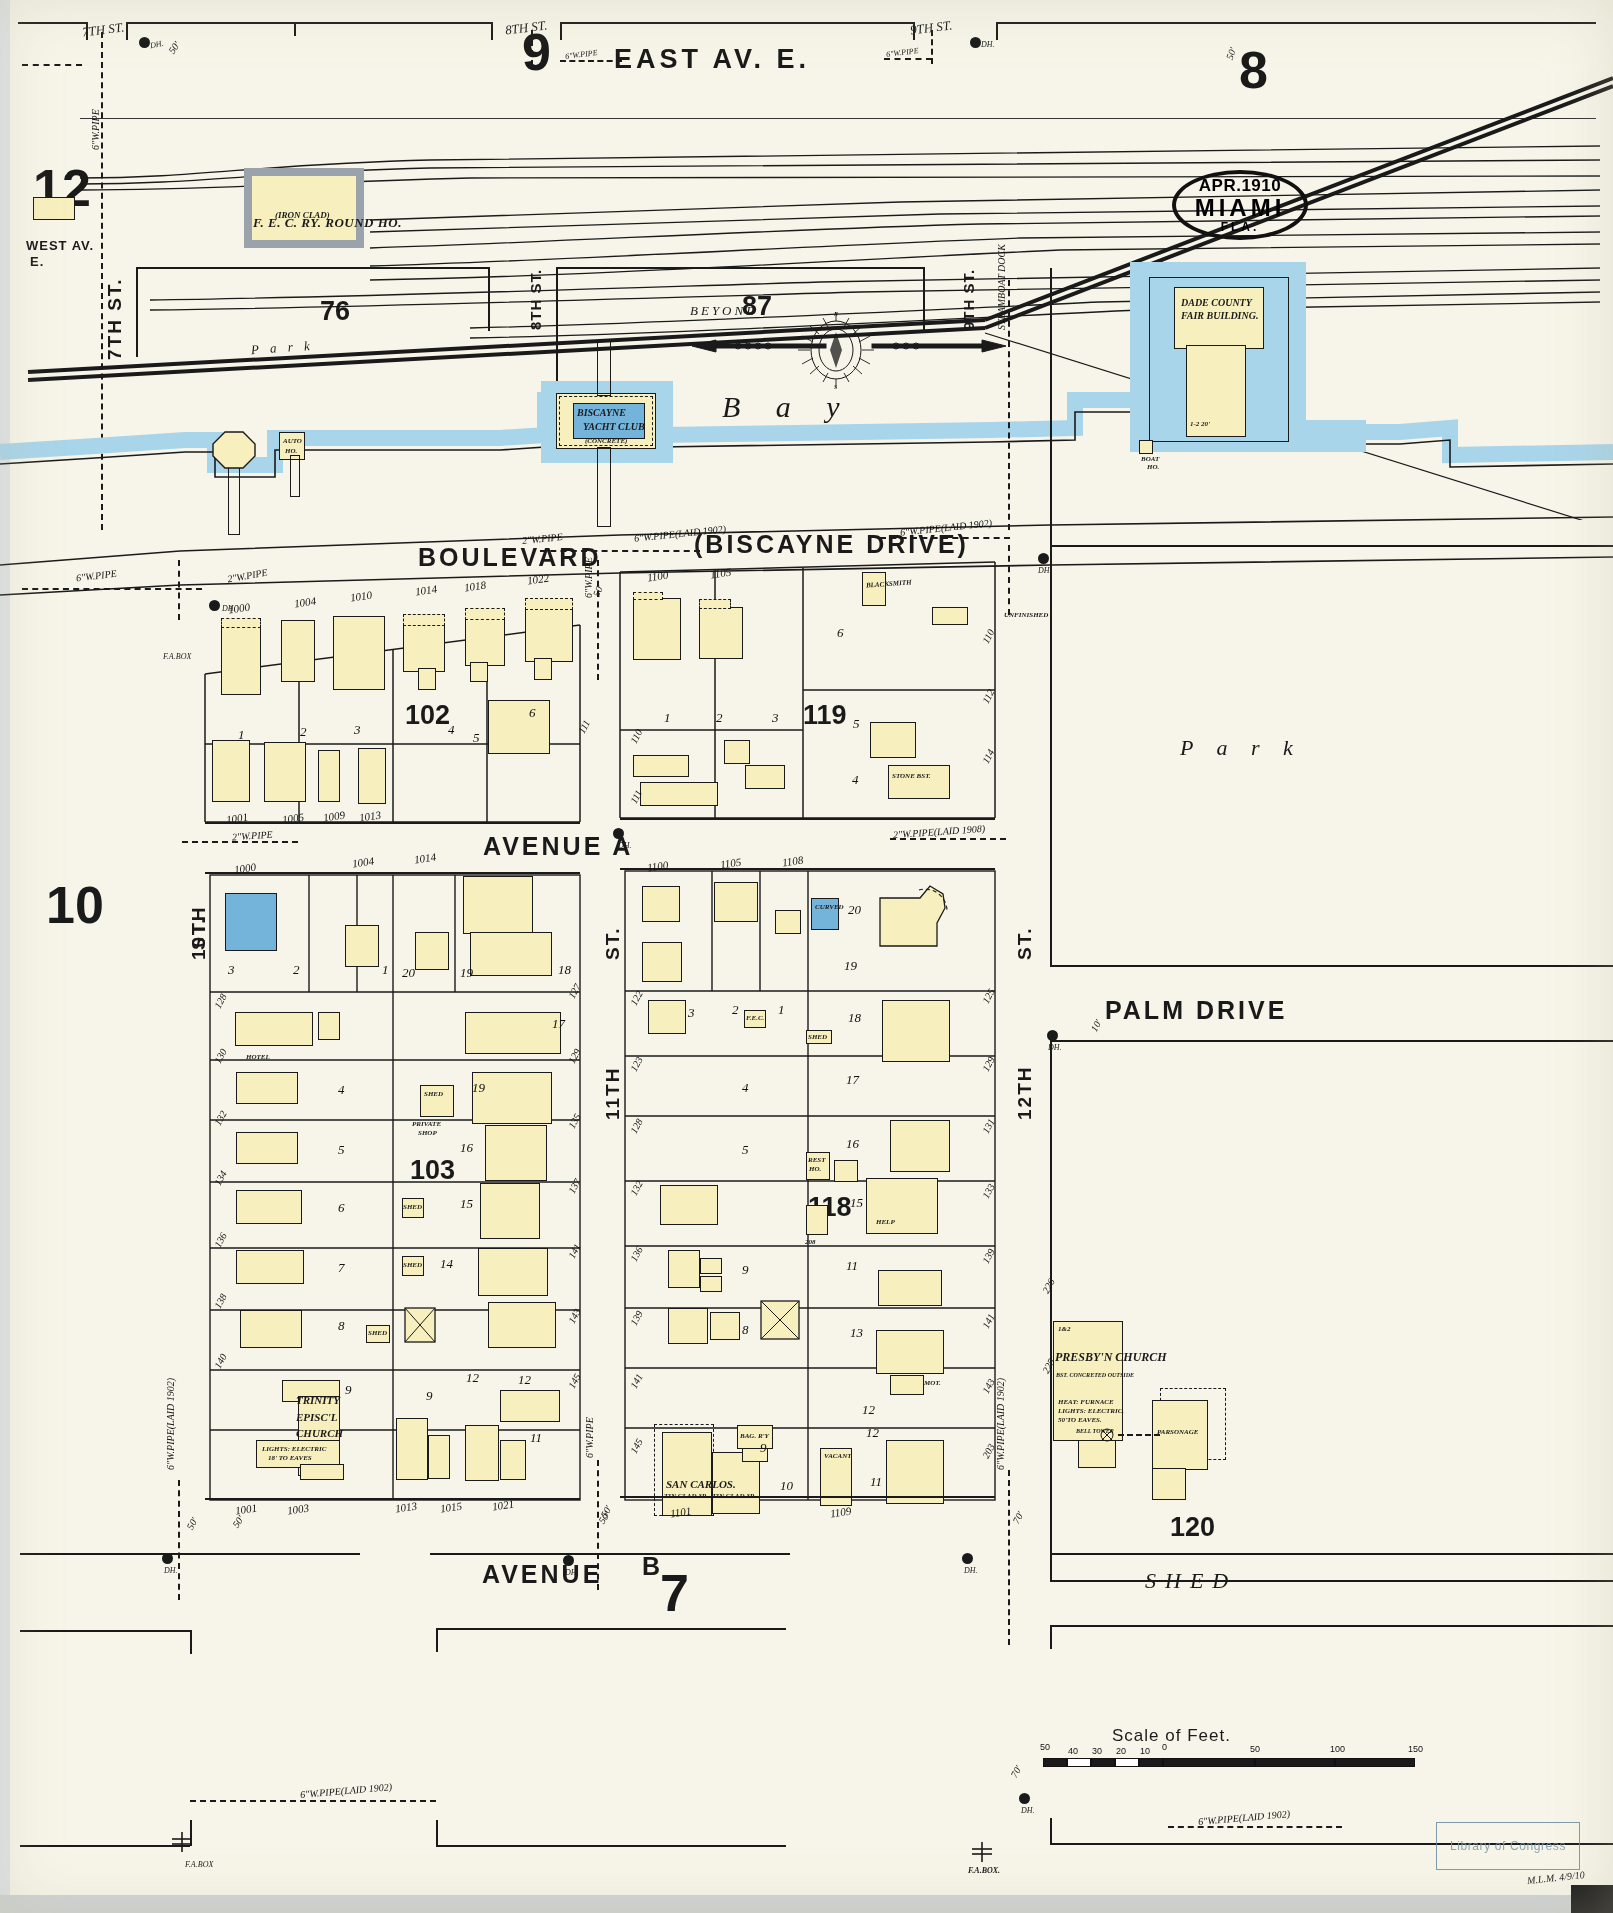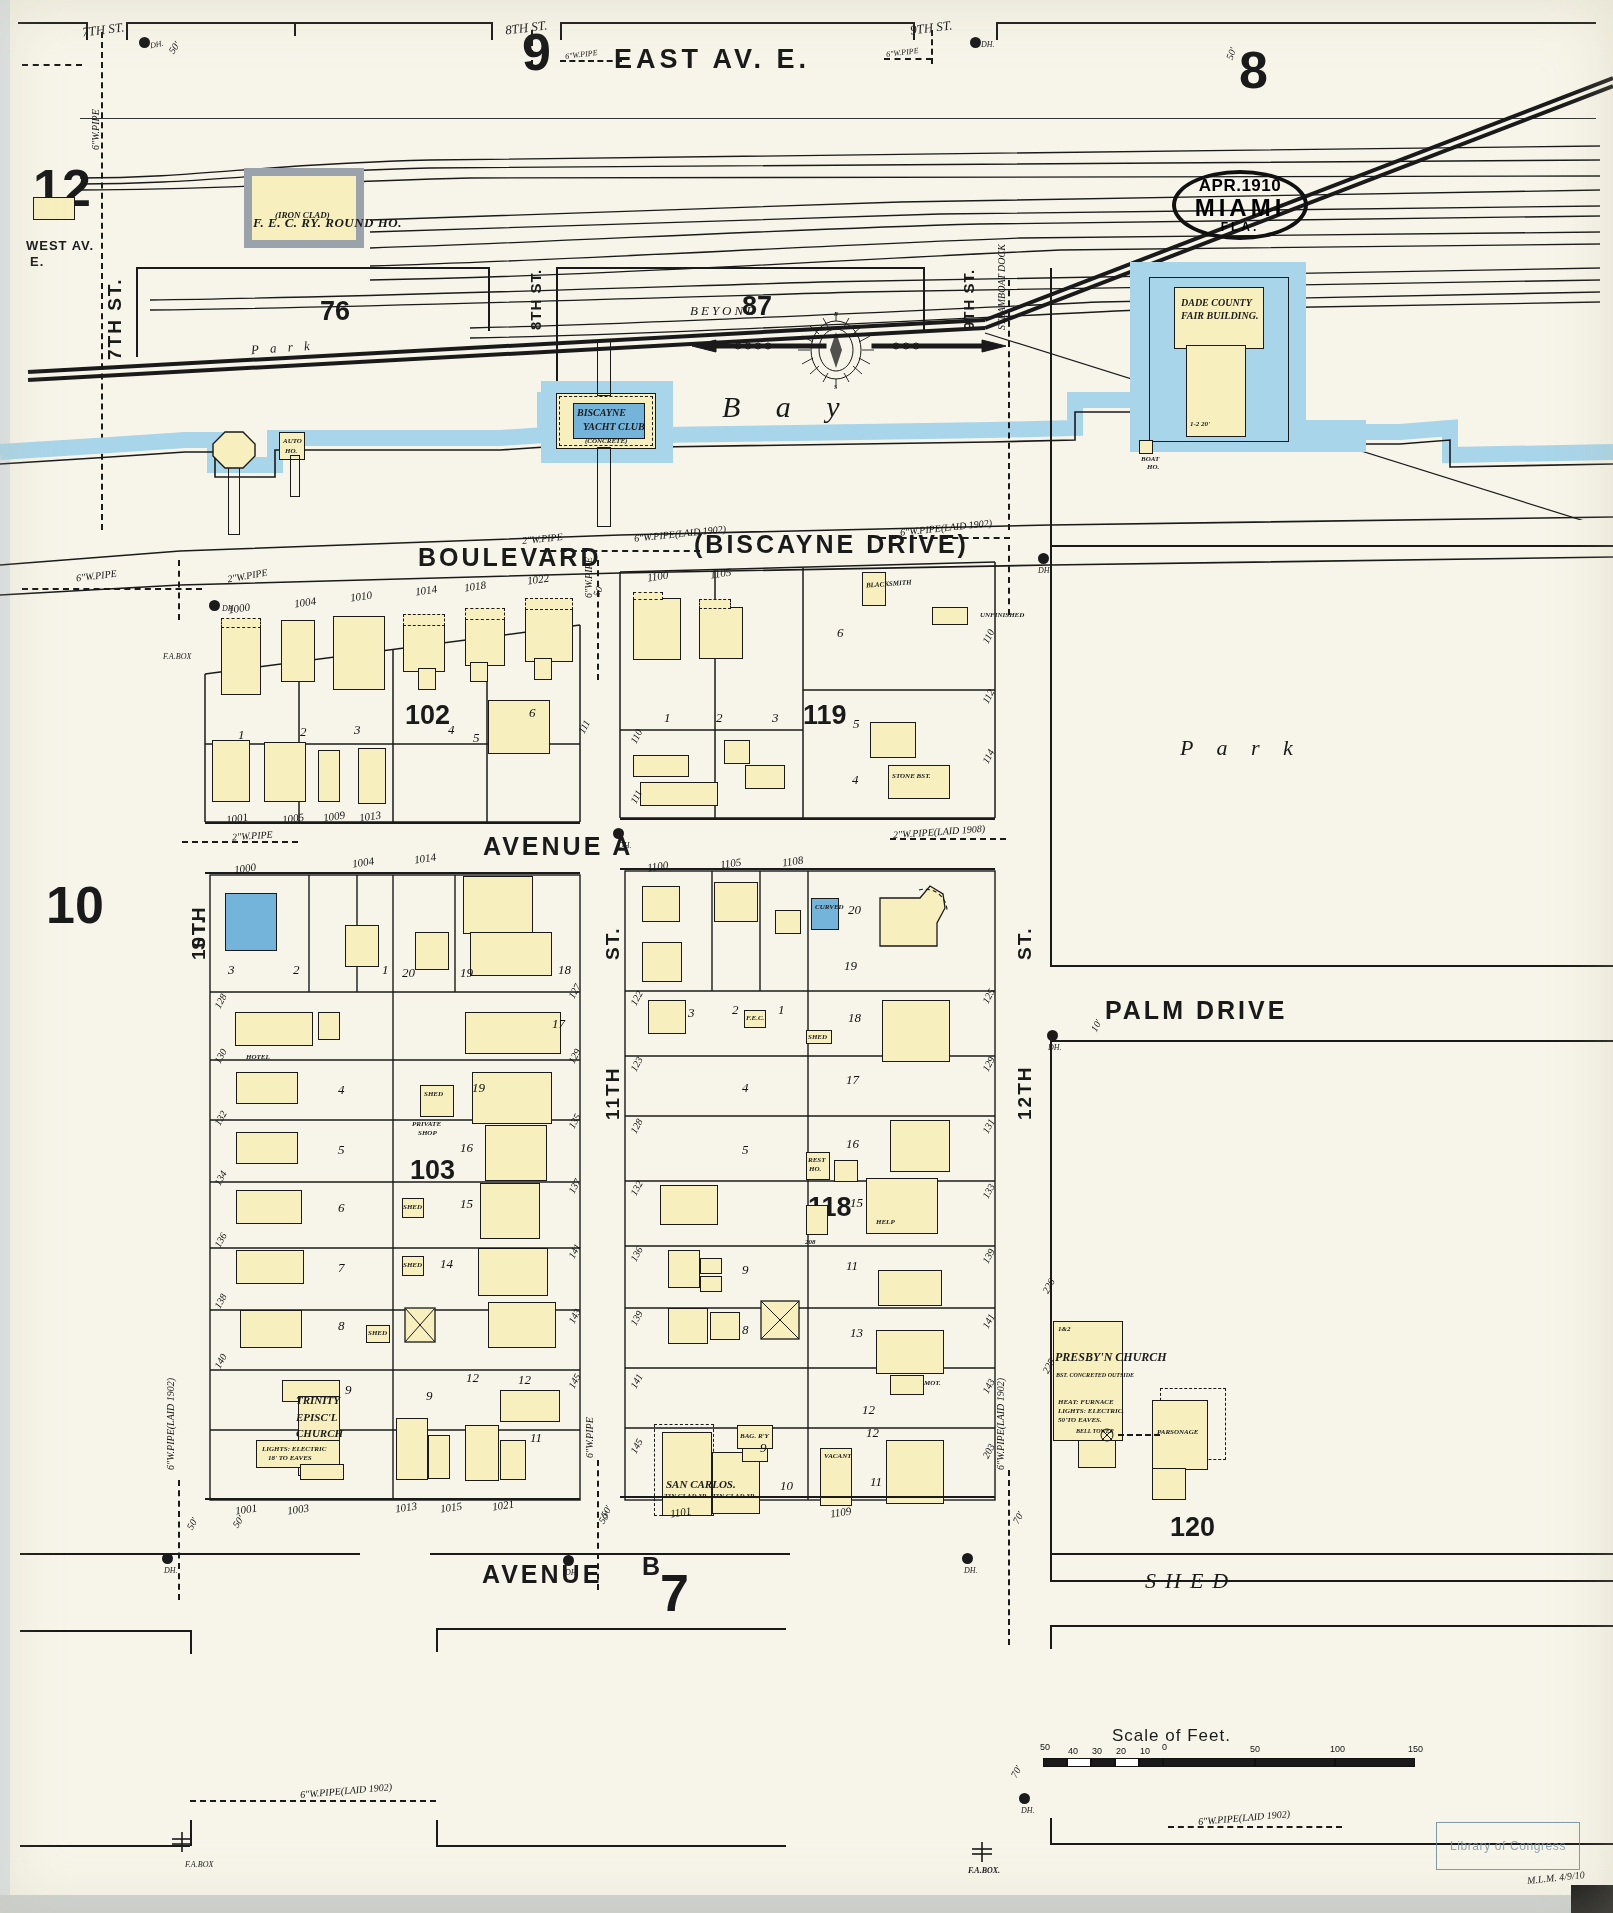--- a/index.html
+++ b/index.html
@@ -351,21 +351,21 @@
   <span class="lbl addr" style="left:647px;top:570px;">1100</span>
   <span class="lbl addr" style="left:710px;top:567px;">1105</span>
 
   <div class="bldg" style="left:633px;top:598px;width:48px;height:62px;"></div>
   <div class="bldg dash" style="left:633px;top:592px;width:30px;height:8px;"></div>
   <div class="bldg" style="left:699px;top:607px;width:44px;height:52px;"></div>
   <div class="bldg dash" style="left:699px;top:599px;width:32px;height:10px;"></div>
   <div class="bldg" style="left:862px;top:572px;width:24px;height:34px;"></div>
   <span class="lbl hand-xs" style="left:866px;top:580px;transform:rotate(-4deg);">BLACKSMITH</span>
   <div class="bldg" style="left:932px;top:607px;width:36px;height:18px;"></div>
-  <span class="lbl hand-xs" style="left:936px;top:611px;padding-left:44px;">UNFINISHED</span>
+  <span class="lbl hand-xs" style="left:960px;top:611px;padding-left:44px;">UNFINISHED</span>
   <span class="lbl lotno" style="left:837px;top:625px;">6</span>
 
   <span class="lbl lotno" style="left:664px;top:710px;">1</span>
   <span class="lbl lotno" style="left:716px;top:710px;">2</span>
   <span class="lbl lotno" style="left:772px;top:710px;">3</span>
   <span class="lbl lotno" style="left:853px;top:716px;">5</span>
   <span class="lbl lotno" style="left:852px;top:772px;">4</span>
 
   <div class="bldg" style="left:724px;top:740px;width:26px;height:24px;"></div>
   <div class="bldg" style="left:633px;top:755px;width:56px;height:22px;"></div>

